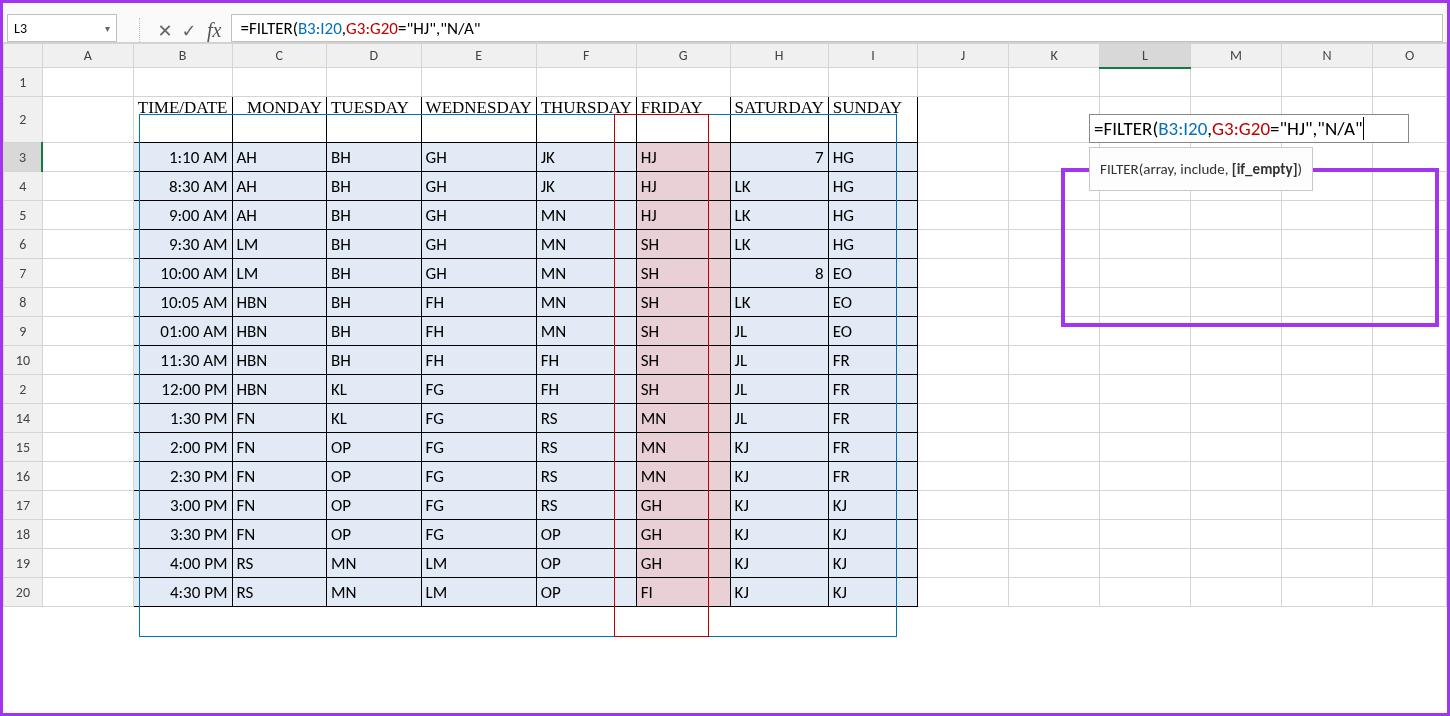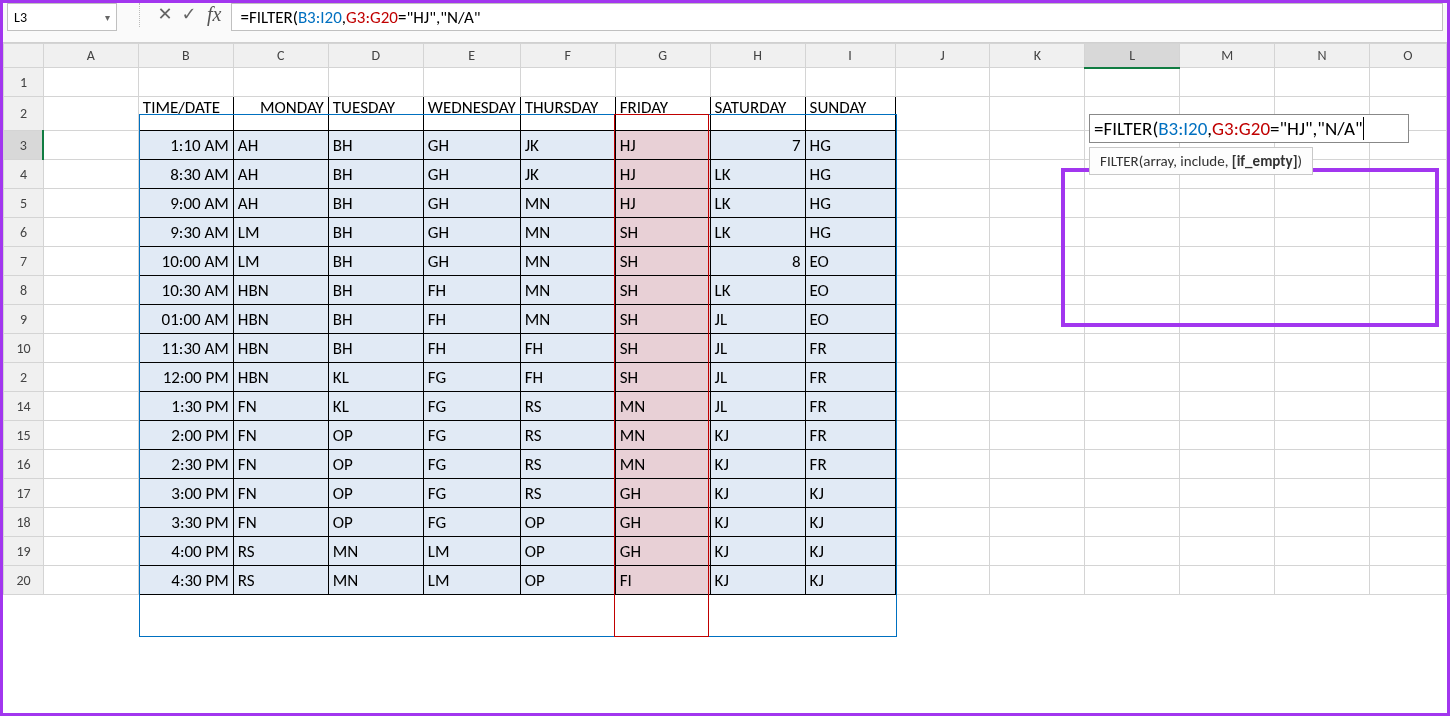--- a/index.html
+++ b/index.html
@@ -1,21 +1,21 @@
 <!DOCTYPE html>
 <html><head>
 <meta charset="utf-8">
 <style>
 * { box-sizing: border-box; margin: 0; padding: 0; }
 body { font-family: Calibri, Arial, sans-serif; font-size: 15px; background: #fff; overflow: hidden; }
 
 .frame { border: 3px solid #A236EF; width: 1450px; height: 716px; background: #fff; position: relative; }
 
 
-.formula-bar { display: flex; align-items: flex-start; height: 40px; border-bottom: 1px solid #d0d0d0; background: #fafafa; padding: 0 4px; }
+.formula-bar { display: flex; align-items: flex-end; height: 40px; border-bottom: 1px solid #d0d0d0; background: #fafafa; padding: 0 4px; }
 .name-box { width: 110px; height: 28px; border: 1px solid #c0c0c0; background: #fff; display: flex; align-items: center; justify-content: space-between; padding: 0 6px; font-size: 14px; margin-right: 10px; }
 .name-box .dd { color: #666; font-size: 10px; }
 .fb-sep { width: 2px; height: 24px; border-left: 1px dotted #bbb; margin: 0 12px; }
 .fb-btn { width: 24px; text-align: center; color: #666; font-size: 18px; cursor: pointer; }
 .fb-fx { font-style: italic; font-family: 'Times New Roman', serif; font-size: 20px; color: #555; margin: 0 10px 0 6px; }
 .fb-input-wrap { flex: 1; height: 28px; border: 1px solid #c0c0c0; background: #fff; display: flex; align-items: center; padding: 0 8px; font-size: 17px; font-family: Calibri, Arial, sans-serif; }
 .fb-input-wrap .arg-blue { color: #0070C0; }
 .fb-input-wrap .arg-red { color: #C00000; }
 
 
@@ -28,41 +28,41 @@
 table.sheet td { height: 29px; padding: 0 4px; font-size: 17px; color: #000; vertical-align: middle; background:#fff; }
 
 .col-A { width: 95px; } .col-B { width: 95px; } .col-C { width: 95px; }
 .col-D { width: 95px; } .col-E { width: 95px; } .col-F { width: 95px; }
 .col-G { width: 95px; } .col-H { width: 95px; } .col-I { width: 90px; }
 .col-J { width: 95px; } .col-K { width: 95px; } .col-L { width: 95px; }
 .col-M { width: 95px; } .col-N { width: 95px; } .col-O { width: 77px; }
 
 
 .hdr-cell { border: 1px solid #000 !important; background: #fff !important; font-size: 17px; vertical-align: top !important; line-height: 1.1; padding: 2px 4px !important; }
-.hdr-row td.hdr-cell { height: 34px; }
+.hdr-row td.hdr-cell { height: 46px; font-family: Liberation Serif, serif; }
 
 
 .data-cell { background: #E1EAF5 !important; border: 1px solid #000 !important; }
 .time-cell { text-align: right; padding-right: 4px !important; }
 .num-right { text-align: right; padding-right: 4px !important; }
 .col-g-data { background: #E8D0D6 !important; } 
 
 
 th.colh.sel { background: #d8d8d8; border-bottom: 2px solid #107C41; }
 
 th.rowh.sel { background: #d8d8d8; border-right: 2px solid #107C41; }
 
 
 .formula-overlay { position: absolute; left: 1086px; top: 71px; z-index: 40; }
 .formula-edit { border: 1.5px solid #888; background: #fff; padding: 2px 4px; font-size: 19px; font-family: Calibri, Arial, sans-serif; white-space: nowrap; min-width: 320px; }
 .formula-edit .arg-blue { color: #0070C0; }
 .formula-edit .arg-red { color: #C00000; }
 .formula-edit .caret { border-right: 1px solid #000; animation: blink 1s step-end infinite; }
 @keyframes blink { 50% { border-color: transparent; } }
-.tooltip { margin-top: 4px; background: #fdfdfd; border: 1px solid #c8c8c8; font-size: 15px; padding: 4px 10px; color: #333; display: inline-block; }
+.tooltip { margin-top: 4px; background: #fdfdfd; border: 1px solid #c8c8c8; font-size: 15px; padding: 12px 10px; color: #333; display: inline-block; }
 .tooltip b { font-weight: bold; }
 
 
 .callout { position: absolute; left: 1058px; top: 125px; width: 378px; height: 159px; border: 4px solid #A236EF; z-index: 30; pointer-events: none; }
 .m-blue { position:absolute; border:1.5px solid #0070C0; z-index:21; pointer-events:none; }
 .m-red { position:absolute; border:1.5px solid #C00000; z-index:22; pointer-events:none; }
 
 </style>
 </head>
 <body>
@@ -250,21 +250,21 @@
             <td></td>
             <td></td>
             <td></td>
             <td></td>
             <td></td>
             <td></td>
           </tr>
           <tr>
             <th class="rowh">8</th>
             <td></td>
-            <td class="data-cell time-cell">10:30 AM</td>
+            <td class="data-cell time-cell">10:05 AM</td>
             <td class="data-cell">HBN</td>
             <td class="data-cell">BH</td>
             <td class="data-cell">FH</td>
             <td class="data-cell">MN</td>
             <td class="data-cell col-g-data">SH</td>
             <td class="data-cell">LK</td>
             <td class="data-cell">EO</td>
             <td></td>
             <td></td>
             <td></td>

